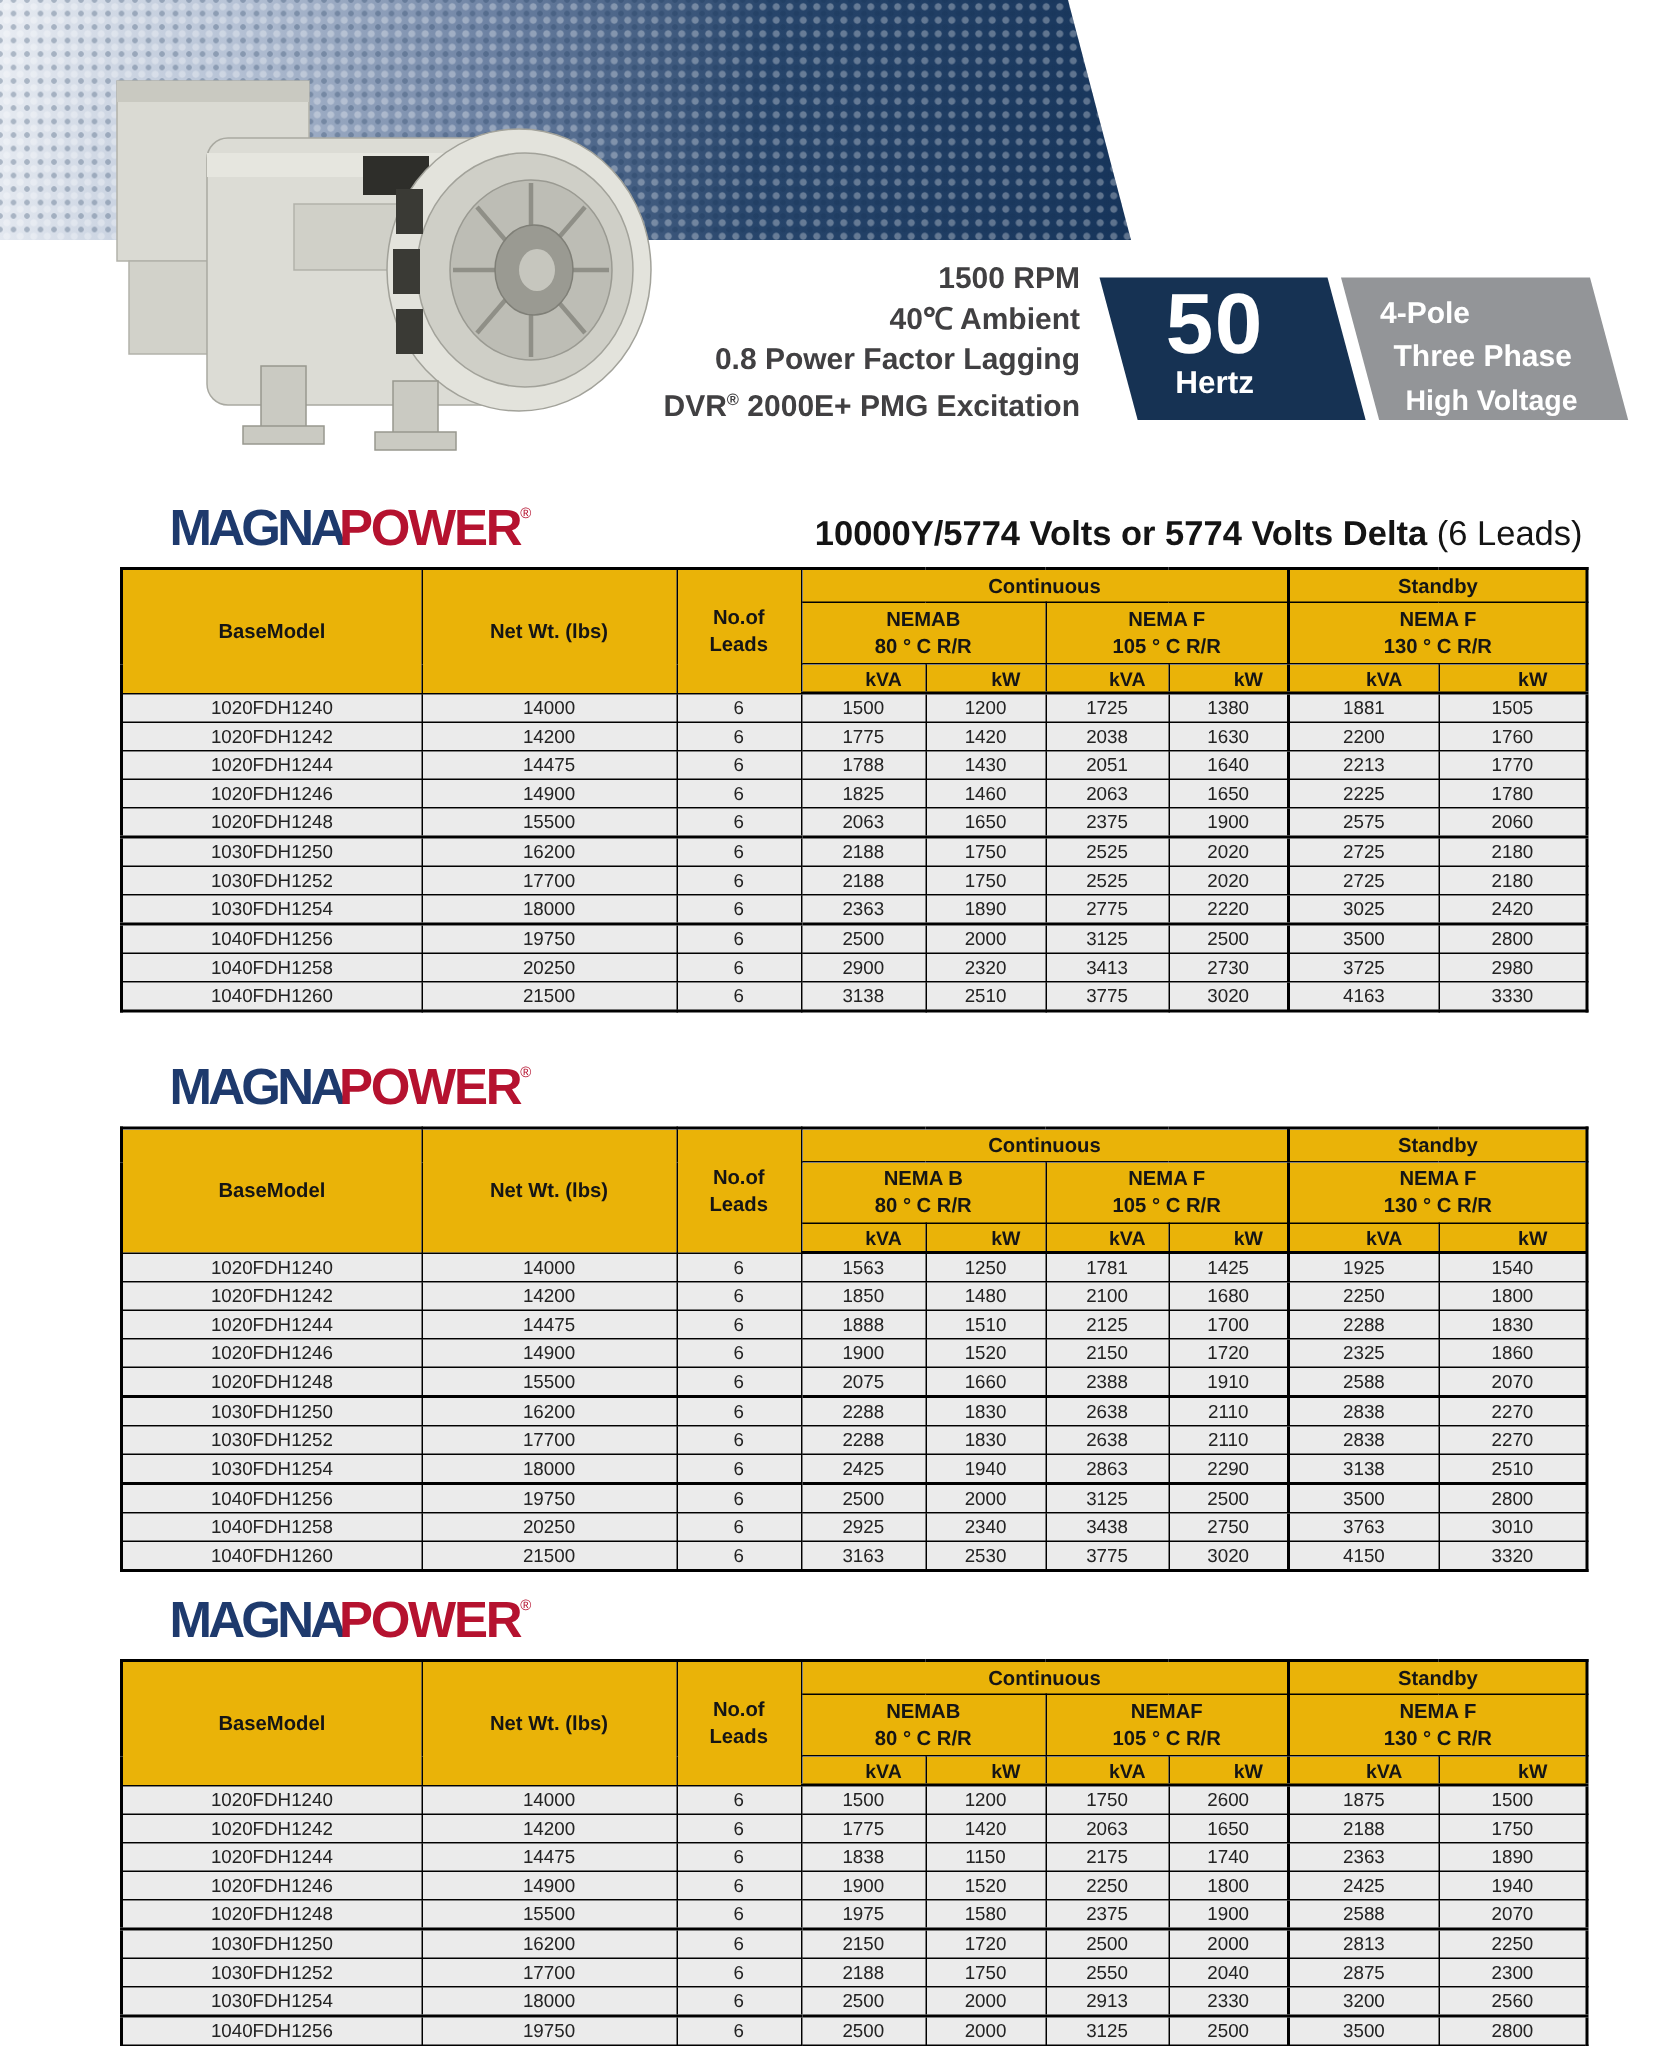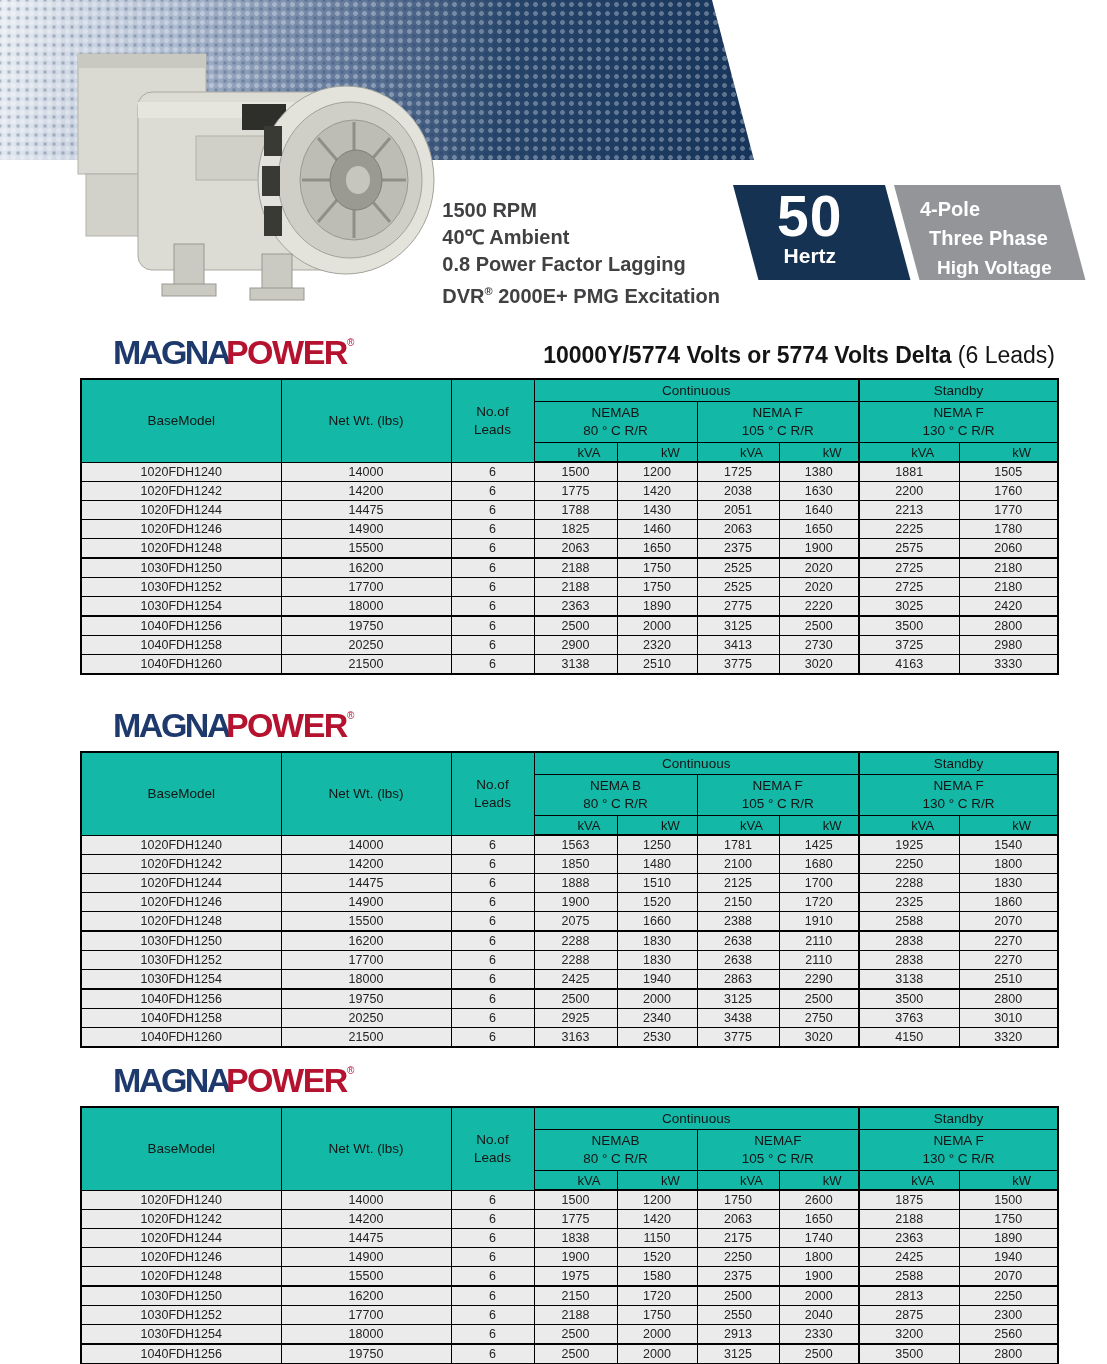--- a/index.html
+++ b/index.html
@@ -10,21 +10,21 @@
   .banner{position:relative;height:302px;}
   .halftone-band{position:absolute;left:0;top:0;width:762px;height:160px;
     background-image:
       radial-gradient(circle, rgba(255,255,255,.30) 2.1px, transparent 2.6px),
       radial-gradient(circle, rgba(23,51,85,.28) 1.6px, transparent 2.1px),
       linear-gradient(97deg,#e9edf3 0%,#b7c3d6 20%,#6d82a3 42%,#27456b 66%,#16345a 100%);
     background-size:9px 9px, 9px 9px, 100% 100%;
     background-position:0 0, 4.5px 4.5px, 0 0;
     clip-path:polygon(0 0,712px 0,754px 100%,0 100%);}
   .generator{position:absolute;left:46px;top:48px;}
-  .spec-block{position:absolute;top:197px;right:387px;text-align:left;
+  .spec-block{position:absolute;top:173px;right:387px;text-align:right;
     font-size:20px;line-height:27px;font-weight:bold;color:#414042;white-space:nowrap;}
   .spec-line sup,.spec-dvr sup{font-size:11px;}
   .badge{position:absolute;top:185px;height:95px;transform:skewX(15deg);transform-origin:0 0;}
   .badge-inner{transform:skewX(-15deg);transform-origin:0 0;height:100%;color:#fff;}
   .badge-hz{left:733px;width:152px;background:#163253;}
   .badge-hz .badge-inner{text-align:center;}
   .hz-num{font-size:57px;line-height:56px;font-weight:800;letter-spacing:1px;margin-top:3px;}
   .hz-unit{font-size:21px;line-height:24px;font-weight:bold;}
   .badge-pole{left:894px;width:166px;background:#939598;}
   .badge-pole .badge-inner{padding:10px 0 0 26px;font-size:20px;line-height:29px;font-weight:bold;}
@@ -40,21 +40,21 @@
   .logo-power{color:#b5122f;font-size:34px;font-weight:800;letter-spacing:-1.5px;margin-left:-3px;}
   .logo-reg{color:#b5122f;font-size:10px;vertical-align:top;line-height:22px;}
   .section-title{flex:1;text-align:right;margin:0;font-size:23px;font-weight:normal;color:#141414;white-space:nowrap;}
   .title-bold{font-weight:bold;}
   .title-tail{font-weight:normal;}
 
   
   table.ratings{width:977px;margin-left:80px;border-collapse:collapse;table-layout:fixed;
     border:2px solid #000;}
   table.ratings th,table.ratings td{border:1px solid #000;text-align:center;overflow:hidden;}
-  table.ratings thead th{background:#14b8a6;color:#151515;font-weight:normal;}
+  table.ratings thead th{background:#eab308;color:#151515;font-weight:bold;}
   th.merge{font-size:15px;font-weight:600;line-height:18px;}
   tr.hrow1 th{height:19px;font-size:13.5px;}
   tr.hrow2 th{height:38px;font-size:13.5px;line-height:18px;}
   tr.hrow3 th{height:16px;font-size:13px;padding-left:28px;}
   table.ratings thead tr:last-child th{border-bottom:2px solid #000;}
   table.ratings tbody td{background:#ebebeb;height:18px;font-size:12.5px;color:#232323;padding:0;}
   tr.group-end td{border-bottom:2px solid #000 !important;}
   .sep{border-left:2px solid #000 !important;}
   col.c-model{width:200px;} col.c-wt{width:170px;} col.c-leads{width:83px;}
   col.c-n1{width:83px;} col.c-n2{width:80px;} col.c-n3{width:82px;}

